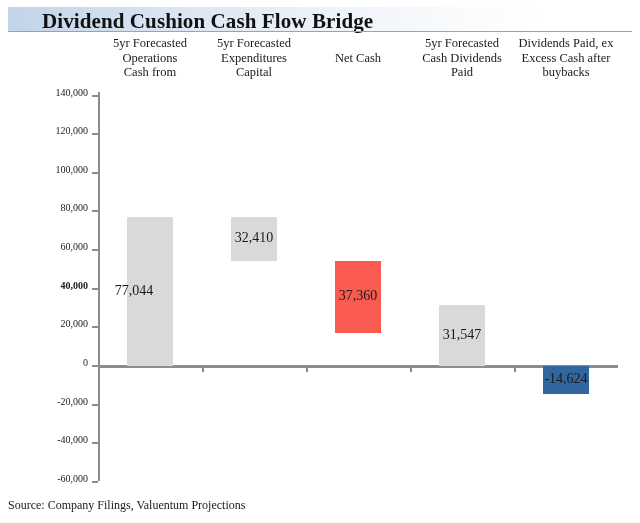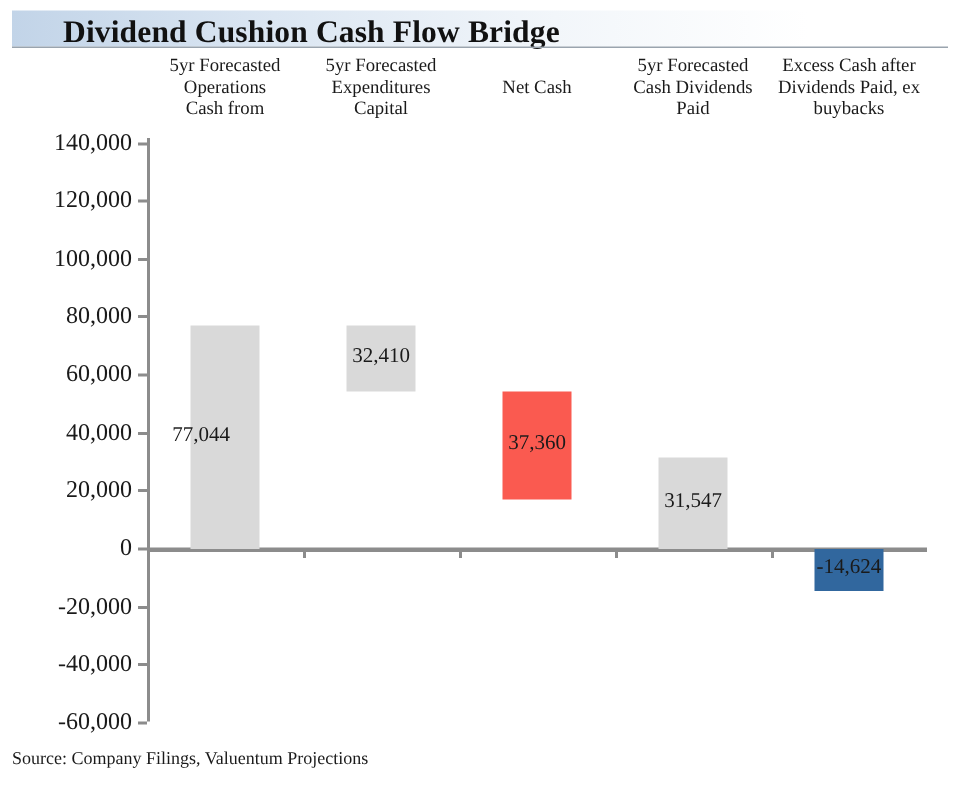--- a/index.html
+++ b/index.html
@@ -75,21 +75,21 @@
   .tick {
     position: absolute;
     width: 6px;
     height: 2px;
     background: #8c8c8c;
   }
   .tick-label {
     position: absolute;
     width: 84px;
     text-align: right;
-    font-size: 16px;
+    font-size: 10px;
     color: #1a1a1a;
     white-space: nowrap;
   }
   #zero-line {
     position: absolute;
     left: 98px;
     width: 520px;
     height: 3px;
     background: #8c8c8c;
   }
@@ -136,21 +136,21 @@
     <div class="tick-label" style="left: 4px; top: 86.5px;">140,000</div>
     <div class="tick" style="left: 92px; top: 133.143px;"></div>
     <div class="tick-label" style="left: 4px; top: 125.143px;">120,000</div>
     <div class="tick" style="left: 92px; top: 171.786px;"></div>
     <div class="tick-label" style="left: 4px; top: 163.786px;">100,000</div>
     <div class="tick" style="left: 92px; top: 210.429px;"></div>
     <div class="tick-label" style="left: 4px; top: 202.429px;">80,000</div>
     <div class="tick" style="left: 92px; top: 249.071px;"></div>
     <div class="tick-label" style="left: 4px; top: 241.071px;">60,000</div>
     <div class="tick" style="left: 92px; top: 287.714px;"></div>
-    <div class="tick-label" style="left: 4px; top: 279.714px;">40,000</div>
+    <div class="tick-label" style="left: 4px; top: 279.714px; font-weight: bold;">40,000</div>
     <div class="tick" style="left: 92px; top: 326.357px;"></div>
     <div class="tick-label" style="left: 4px; top: 318.357px;">20,000</div>
     <div class="tick" style="left: 92px; top: 365px;"></div>
     <div class="tick-label" style="left: 4px; top: 357px;">0</div>
     <div class="tick" style="left: 92px; top: 403.643px;"></div>
     <div class="tick-label" style="left: 4px; top: 395.643px;">-20,000</div>
     <div class="tick" style="left: 92px; top: 442.286px;"></div>
     <div class="tick-label" style="left: 4px; top: 434.286px;">-40,000</div>
     <div class="tick" style="left: 92px; top: 480.929px;"></div>
     <div class="tick-label" style="left: 4px; top: 472.929px;">-60,000</div>
@@ -178,21 +178,21 @@
     <div class="xtick" style="left: 410px; top: 368px;"></div>
     <div class="col-header" style="left: 402px;">
       <div>5yr Forecasted</div>
       <div>Cash Dividends</div>
       <div>Paid</div>
     </div>
     <div class="bar" style="left: 439px; top: 305.047px; width: 46px; height: 60.9533px; background: rgb(217, 217, 217);"></div>
     <div class="bar-label" style="left: 392px; top: 326.523px;">31,547</div>
     <div class="xtick" style="left: 514px; top: 368px;"></div>
     <div class="col-header" style="left: 506px;">
+      <div>Dividends Paid, ex</div>
       <div>Excess Cash after</div>
-      <div>Dividends Paid, ex</div>
       <div>buybacks</div>
     </div>
     <div class="bar" style="left: 543px; top: 366px; width: 46px; height: 28.2557px; background: rgb(49, 103, 158);"></div>
     <div class="bar-label" style="left: 496px; top: 371.128px;">-14,624</div>
   </div>
 
 <div id="source">Source: Company Filings, Valuentum Projections</div>
 
 </body></html>

